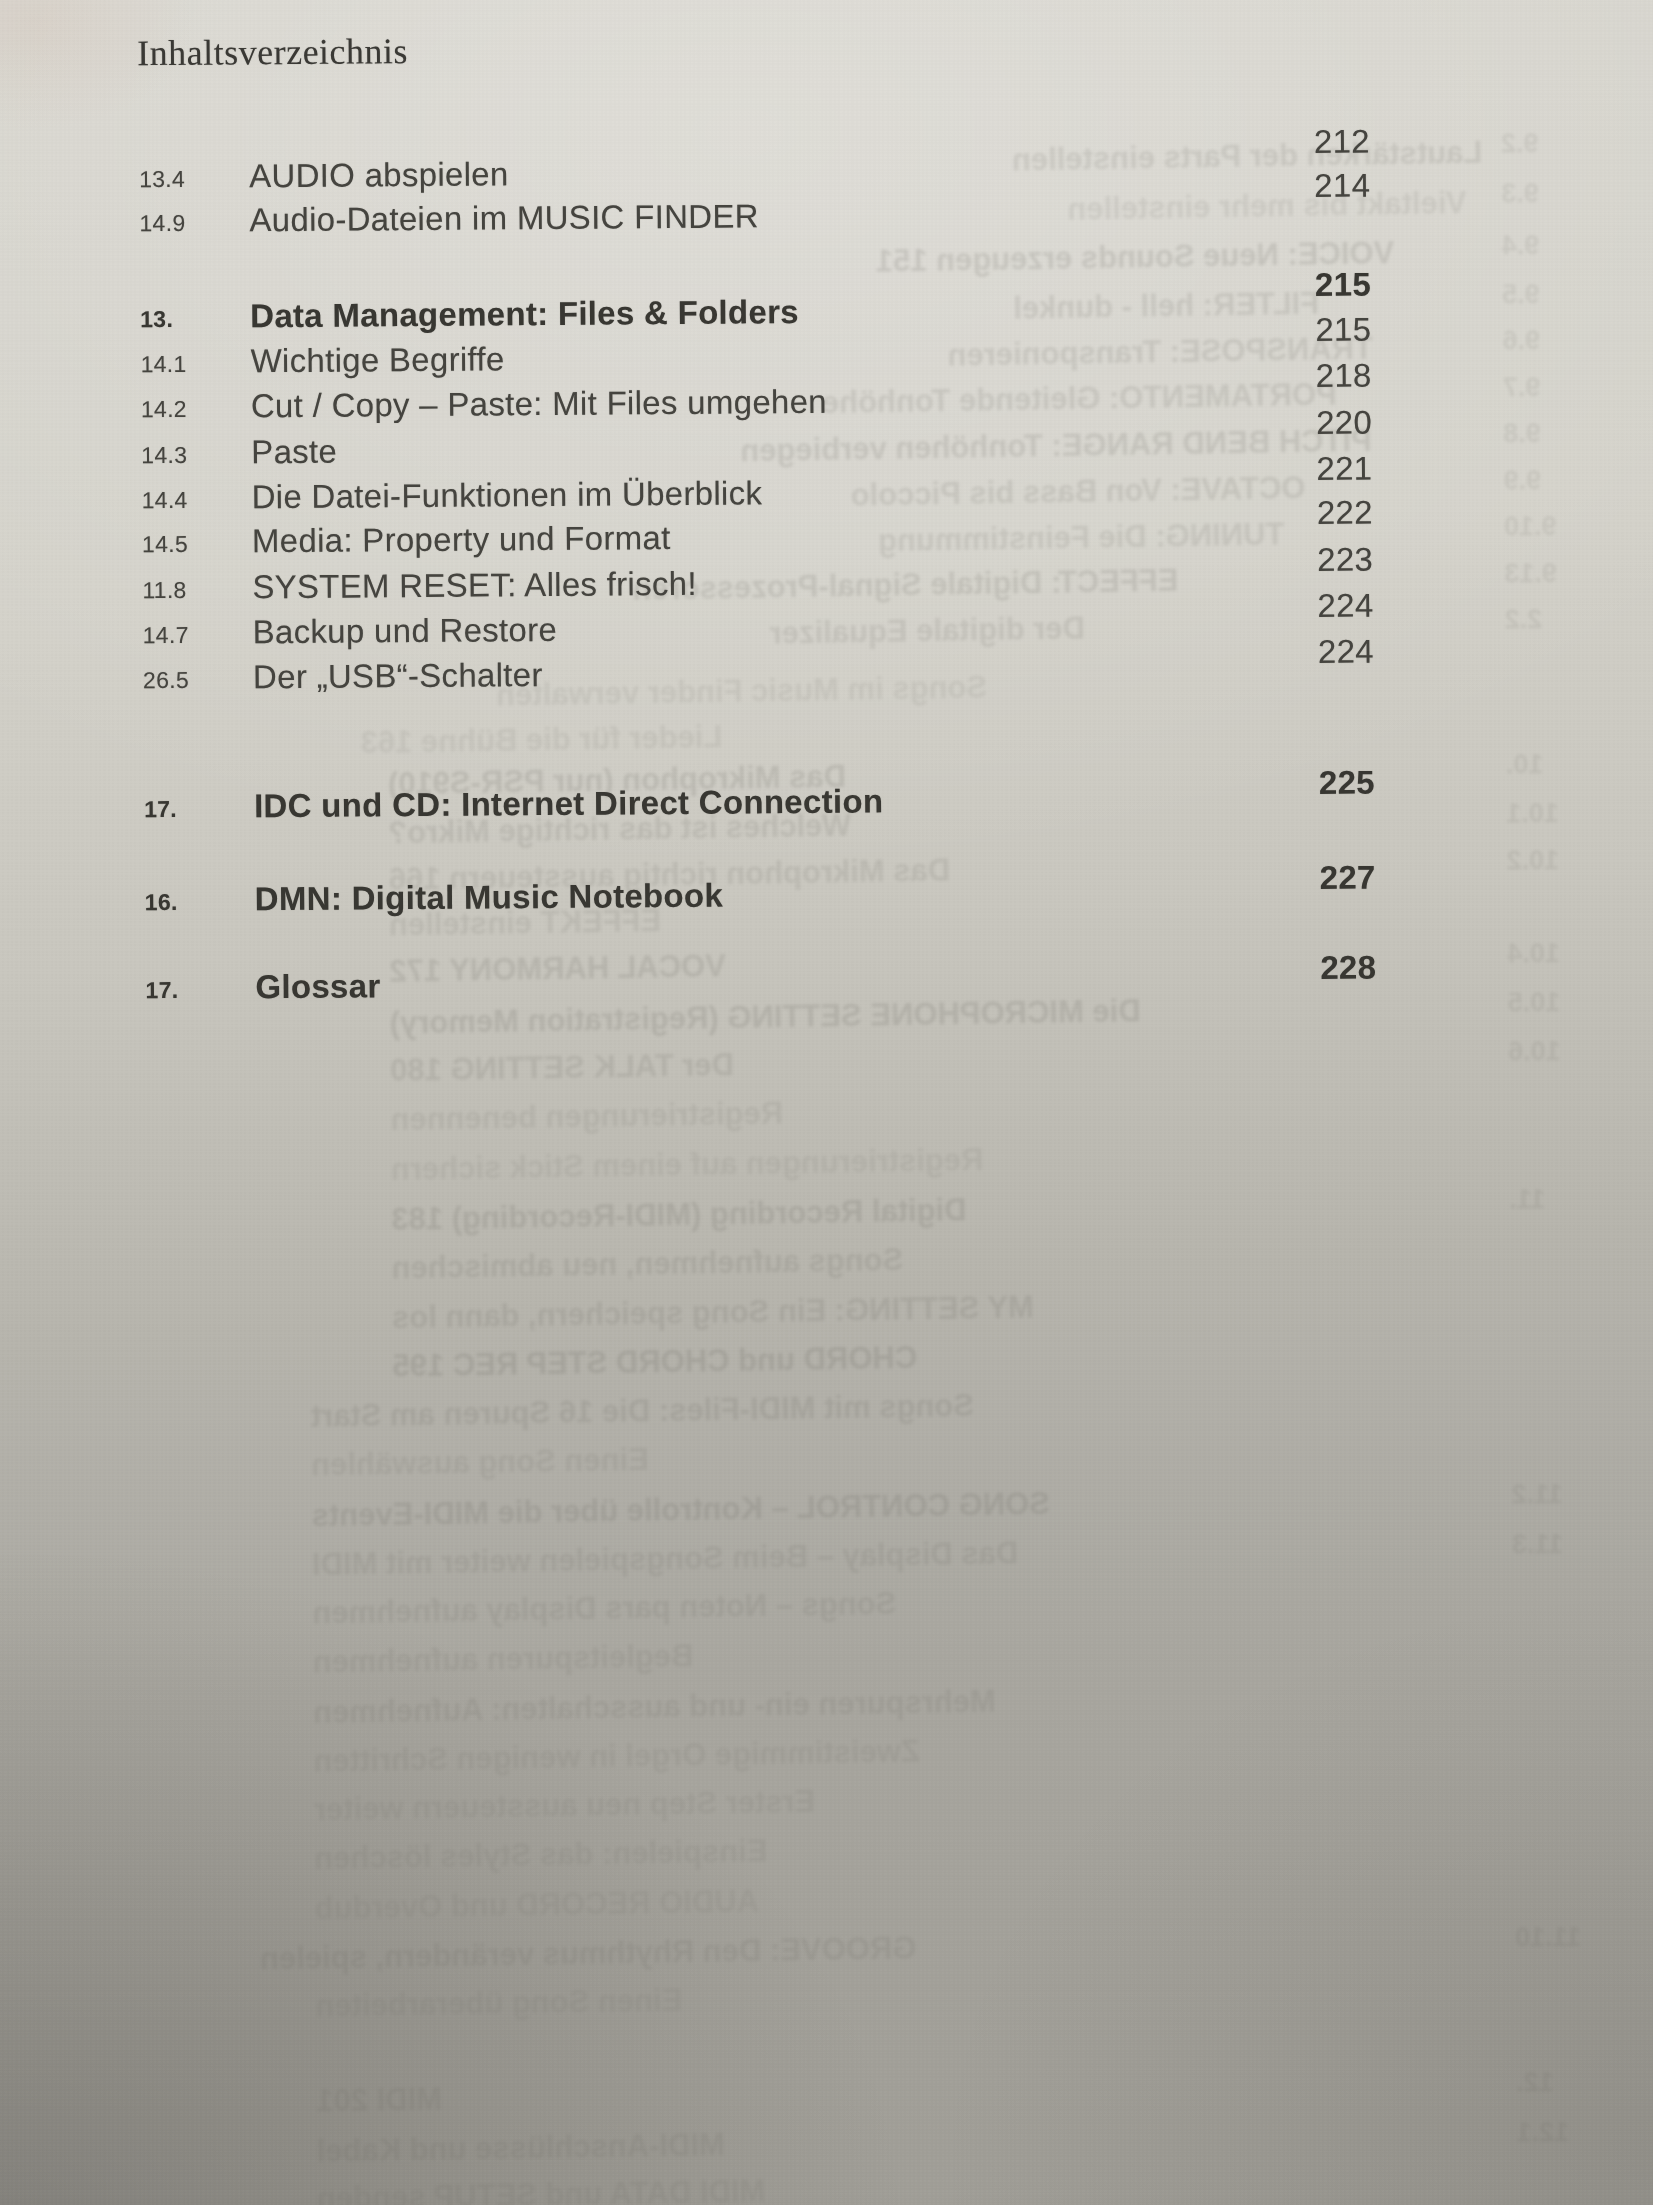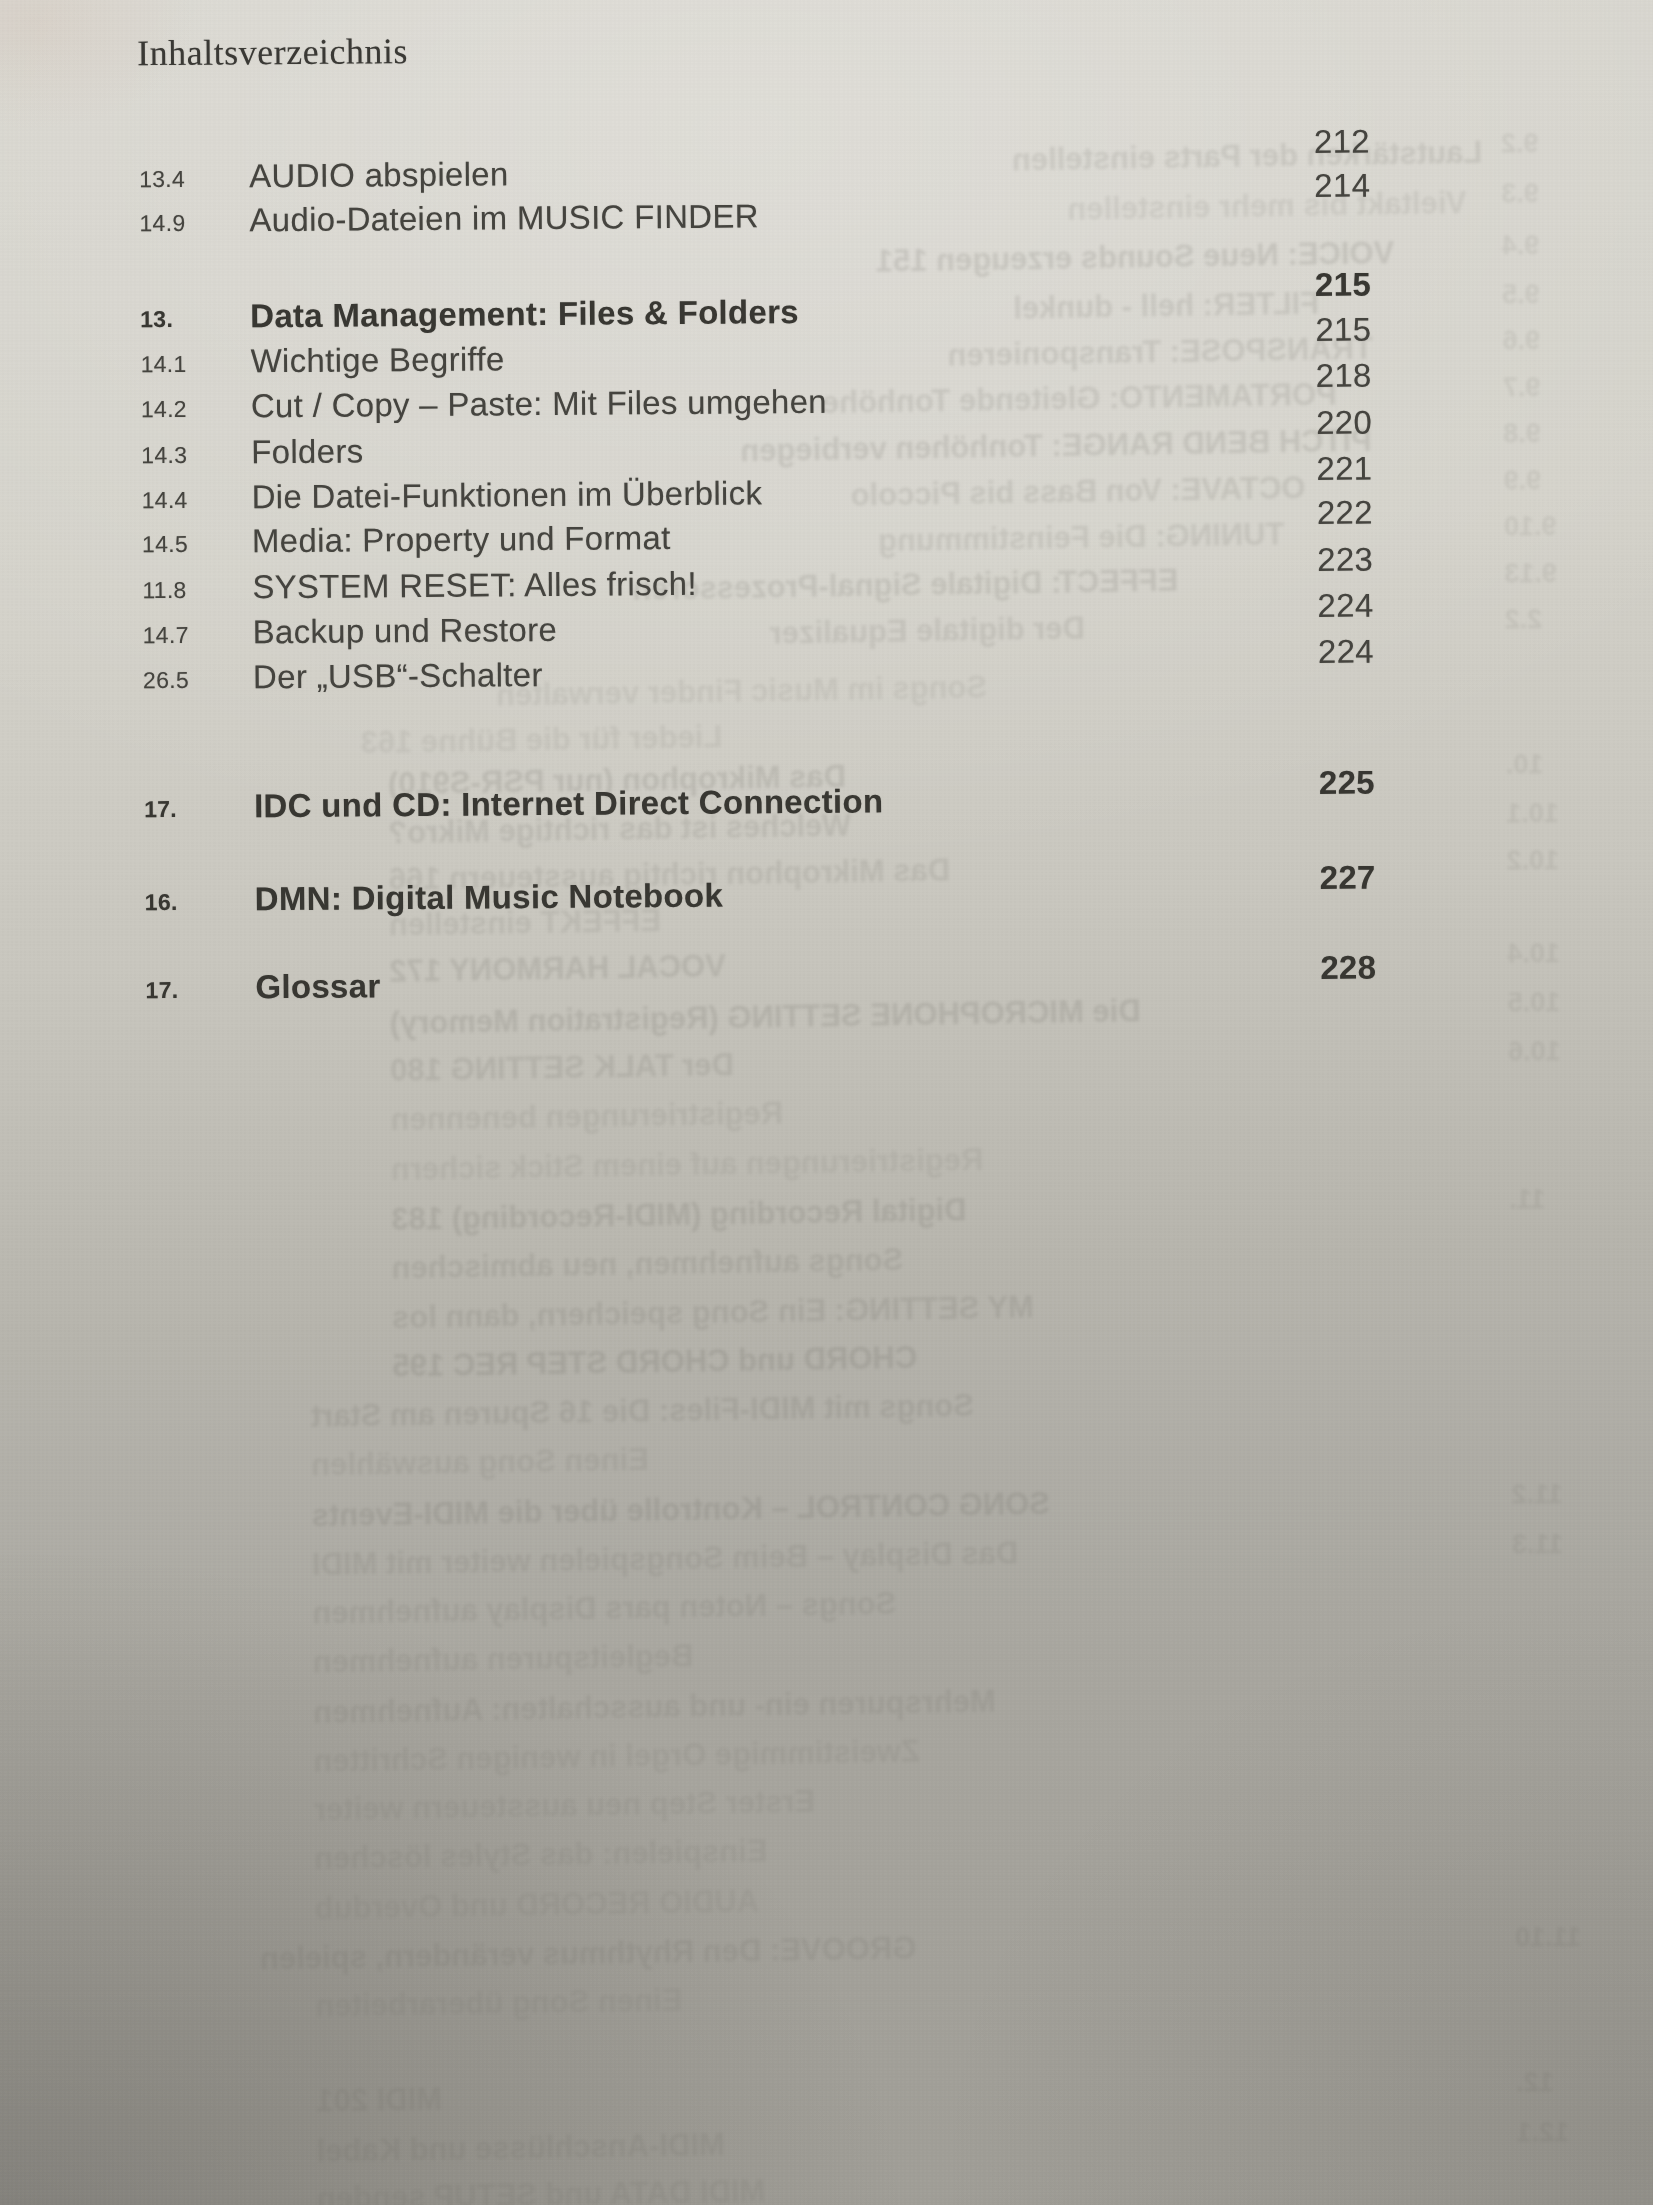--- a/index.html
+++ b/index.html
@@ -169,21 +169,21 @@
           <span class="title">Wichtige Begriffe</span>
           <span class="pagenum" style="top: -23px;">215</span>
         </div>
         <div class="toc-row" style="top: 388px;">
           <span class="num">14.2</span>
           <span class="title">Cut / Copy – Paste: Mit Files umgehen</span>
           <span class="pagenum" style="top: -22px;">218</span>
         </div>
         <div class="toc-row" style="top: 434px;">
           <span class="num">14.3</span>
-          <span class="title">Folders</span>
+          <span class="title">Paste</span>
           <span class="pagenum" style="top: -21.3px;">220</span>
         </div>
         <div class="toc-row" style="top: 479px;">
           <span class="num">14.4</span>
           <span class="title">Die Datei-Funktionen im Überblick</span>
           <span class="pagenum" style="top: -20px;">221</span>
         </div>
         <div class="toc-row" style="top: 523px;">
           <span class="num">14.5</span>
           <span class="title">Media: Property und Format</span>

